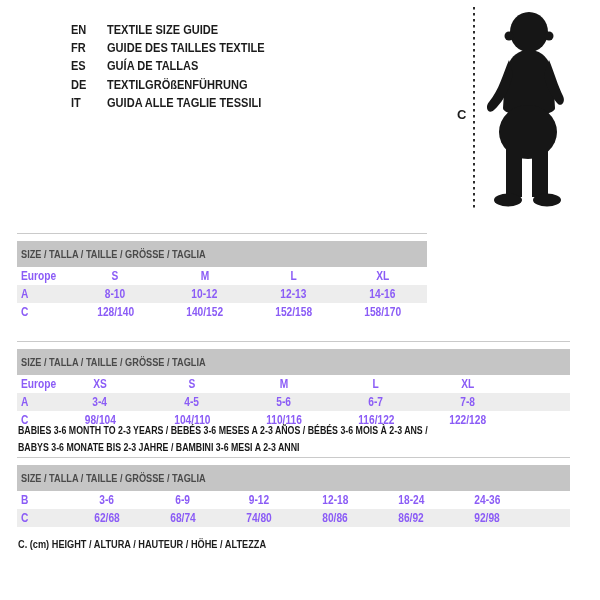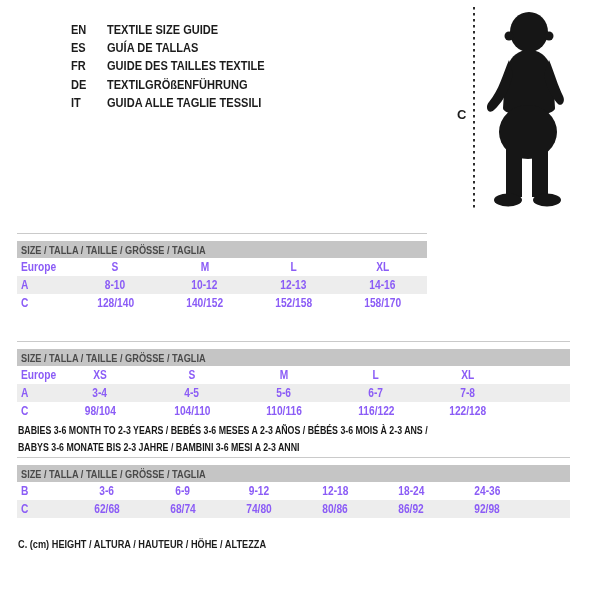--- a/index.html
+++ b/index.html
@@ -20,21 +20,21 @@
   .height-line-svg{position:absolute;left:472px;top:7px;}
   .height-label{position:absolute;left:457px;top:107px;font-size:13px;font-weight:700;}
   .baby-svg{position:absolute;left:482px;top:10px;}
 
   
   .sec-h{position:absolute;left:18px;font-size:11px;font-weight:700;line-height:17px;color:#161616;}
 
   
   .tbl{position:absolute;left:17px;}
   .rule{height:1px;background:#cacaca;}
-  .band{height:17px;margin-top:7px;background:#c5c5c5;display:flex;align-items:center;
+  .band{height:26px;margin-top:7px;background:#c5c5c5;display:flex;align-items:center;
         padding-left:4px;font-size:11.5px;font-weight:700;color:#4a4a4a;}
   table{border-collapse:collapse;table-layout:fixed;width:100%;}
   td{height:18px;padding:0;font-size:12px;font-weight:700;color:#8b5cf6;
      text-align:center;vertical-align:middle;}
   td.lbl{text-align:left;padding-left:4px;}
   tr.shaded{background:#ededed;}
 
   
   .footnotes{position:absolute;left:18px;top:536px;font-size:11.5px;font-weight:700;line-height:17.2px;}
 </style>
@@ -42,26 +42,26 @@
 <body>
 
 <div class="page">
 
   <div class="lang-block">
     <div class="lang-row">
       <span class="lang-code"><span class="cx85">EN</span></span>
       <span class="cx85">TEXTILE SIZE GUIDE</span>
     </div>
     <div class="lang-row">
+      <span class="lang-code"><span class="cx85">FR</span></span>
+      <span class="cx85">GUIDE DES TAILLES TEXTILE</span>
+    </div>
+    <div class="lang-row">
       <span class="lang-code"><span class="cx85">ES</span></span>
       <span class="cx85">GUÍA DE TALLAS</span>
-    </div>
-    <div class="lang-row">
-      <span class="lang-code"><span class="cx85">FR</span></span>
-      <span class="cx85">GUIDE DES TAILLES TEXTILE</span>
     </div>
     <div class="lang-row">
       <span class="lang-code"><span class="cx85">DE</span></span>
       <span class="cx85">TEXTILGRÖßENFÜHRUNG</span>
     </div>
     <div class="lang-row">
       <span class="lang-code"><span class="cx85">IT</span></span>
       <span class="cx85">GUIDA ALLE TAGLIE TESSILI</span>
     </div>
   </div>

